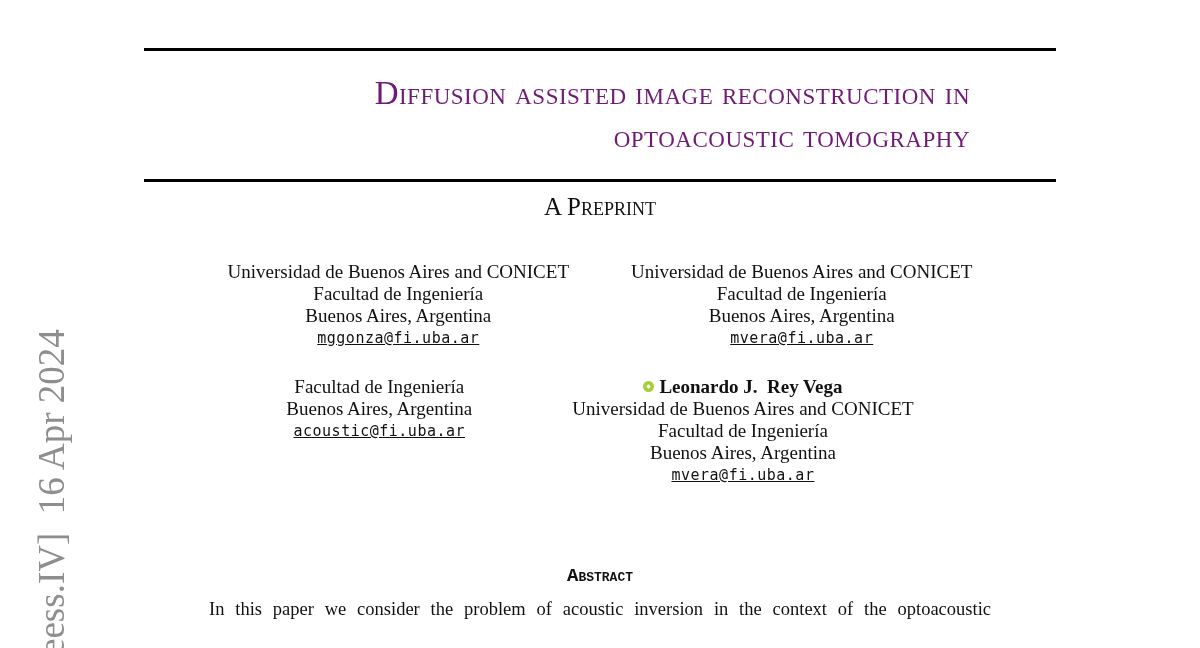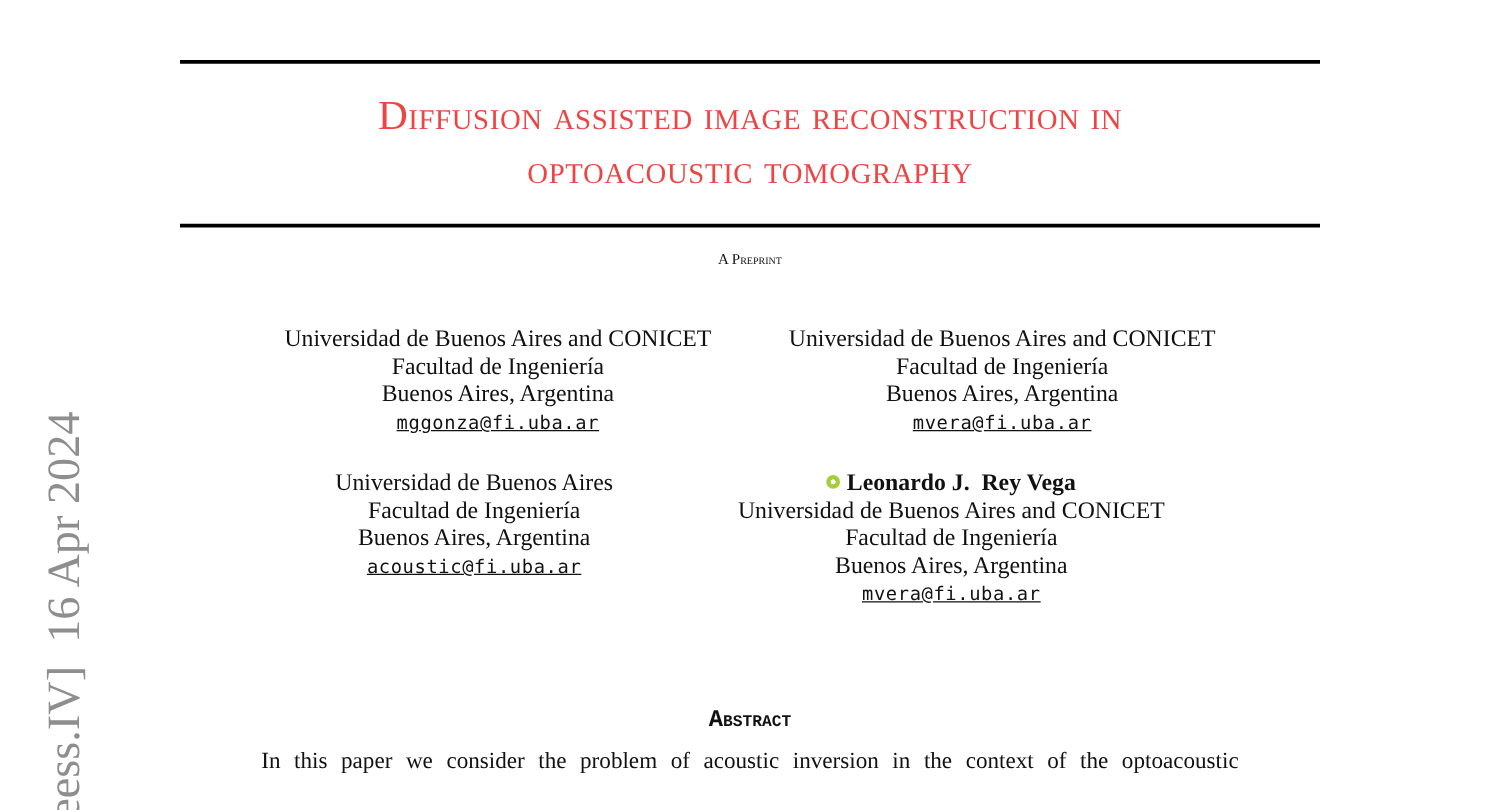--- a/index.html
+++ b/index.html
@@ -18,34 +18,34 @@
   .content {
     width: 912px;
     margin: 0 auto;
   }
   .rule {
     height: 3px;
     background: #000000;
   }
   .rule-top { margin-top: 48px; }
   .title {
-    text-align: center;
+    text-align: right;
     font-variant: small-caps;
     font-weight: normal;
     font-size: 33px;
     line-height: 43px;
     letter-spacing: 0.5px;
     width: 740px;
     margin: 21px auto 21px auto;
-    color: #ef4444;
+    color: #701a75;
   }
   .preprint {
     text-align: center;
     font-variant: small-caps;
-    font-size: 12px;
+    font-size: 25px;
     line-height: 24px;
     margin-top: 13px;
   }
   .authors-row {
     display: flex;
     justify-content: center;
     align-items: flex-start;
   }
   .row-1 { margin-top: 42px; gap: 62px; }
   .row-2 { margin-top: 27px; gap: 100px; }
@@ -144,21 +144,20 @@
         <div>Facultad de Ingeniería</div>
         <div>Buenos Aires, Argentina</div>
         <div class="email">mvera@fi.uba.ar</div>
       </div>
 
     </div>
 
     <div class="authors-row row-2">
 
       <div class="author">
-        <div>Universidad de Buenos Aires</div>
         <div>Facultad de Ingeniería</div>
         <div>Buenos Aires, Argentina</div>
         <div class="email">acoustic@fi.uba.ar</div>
       </div>
 
       <div class="author">
         <div class="name-line"><span class="orcid"></span><span>Leonardo J.  Rey Vega</span><span class="name-mark"></span></div>
         <div>Universidad de Buenos Aires and CONICET</div>
         <div>Facultad de Ingeniería</div>
         <div>Buenos Aires, Argentina</div>

